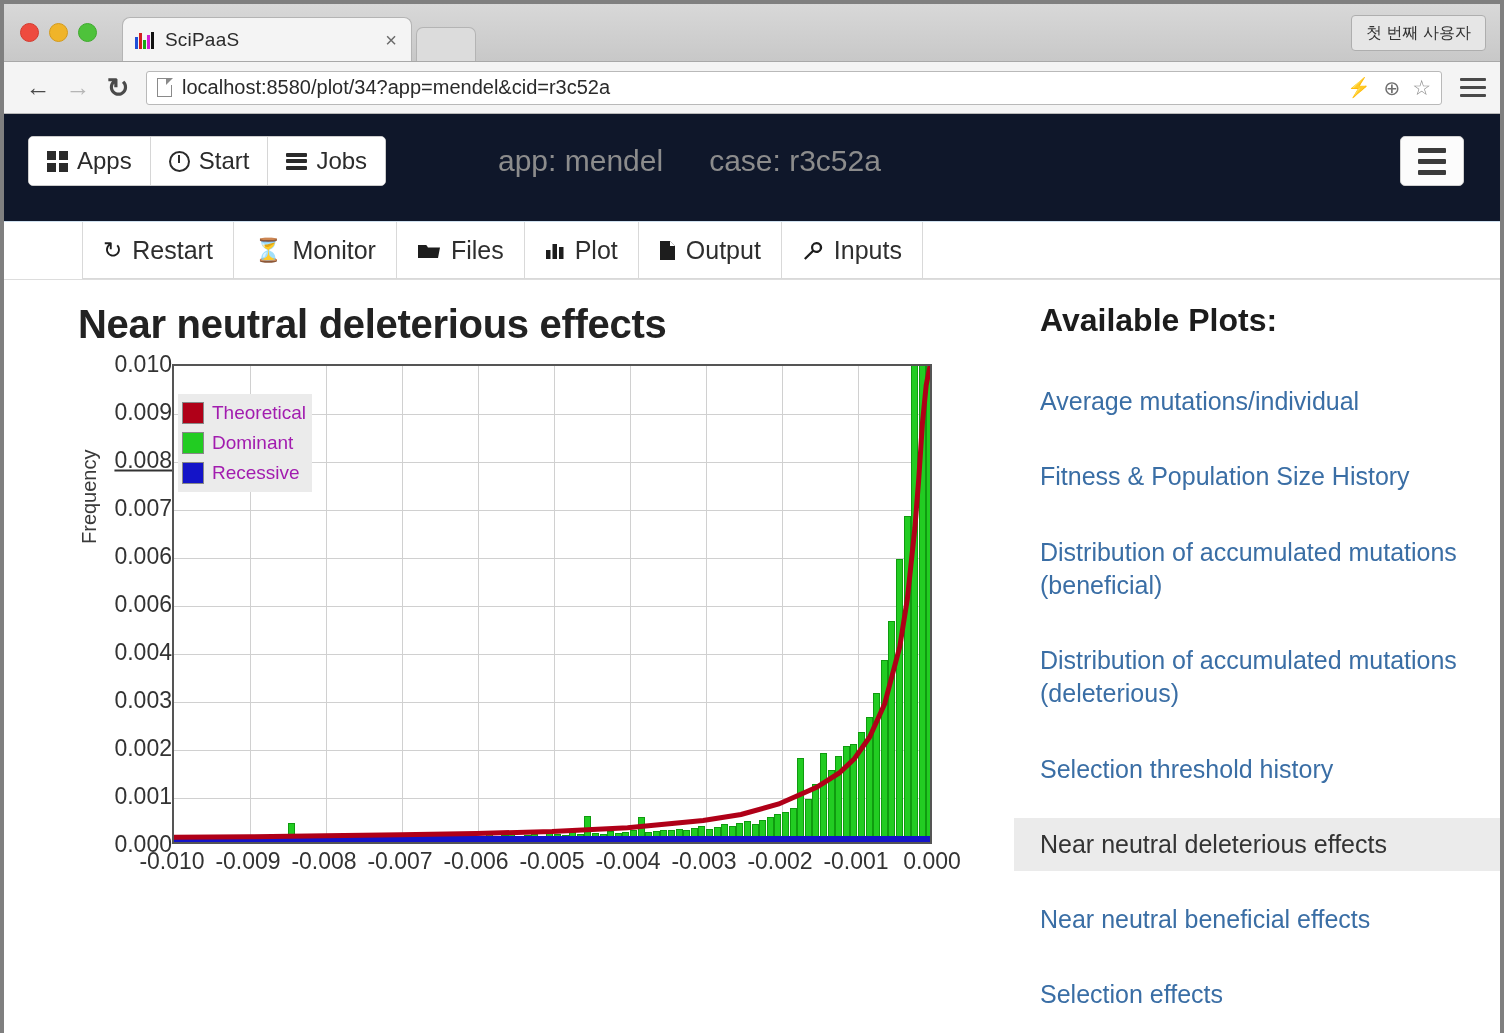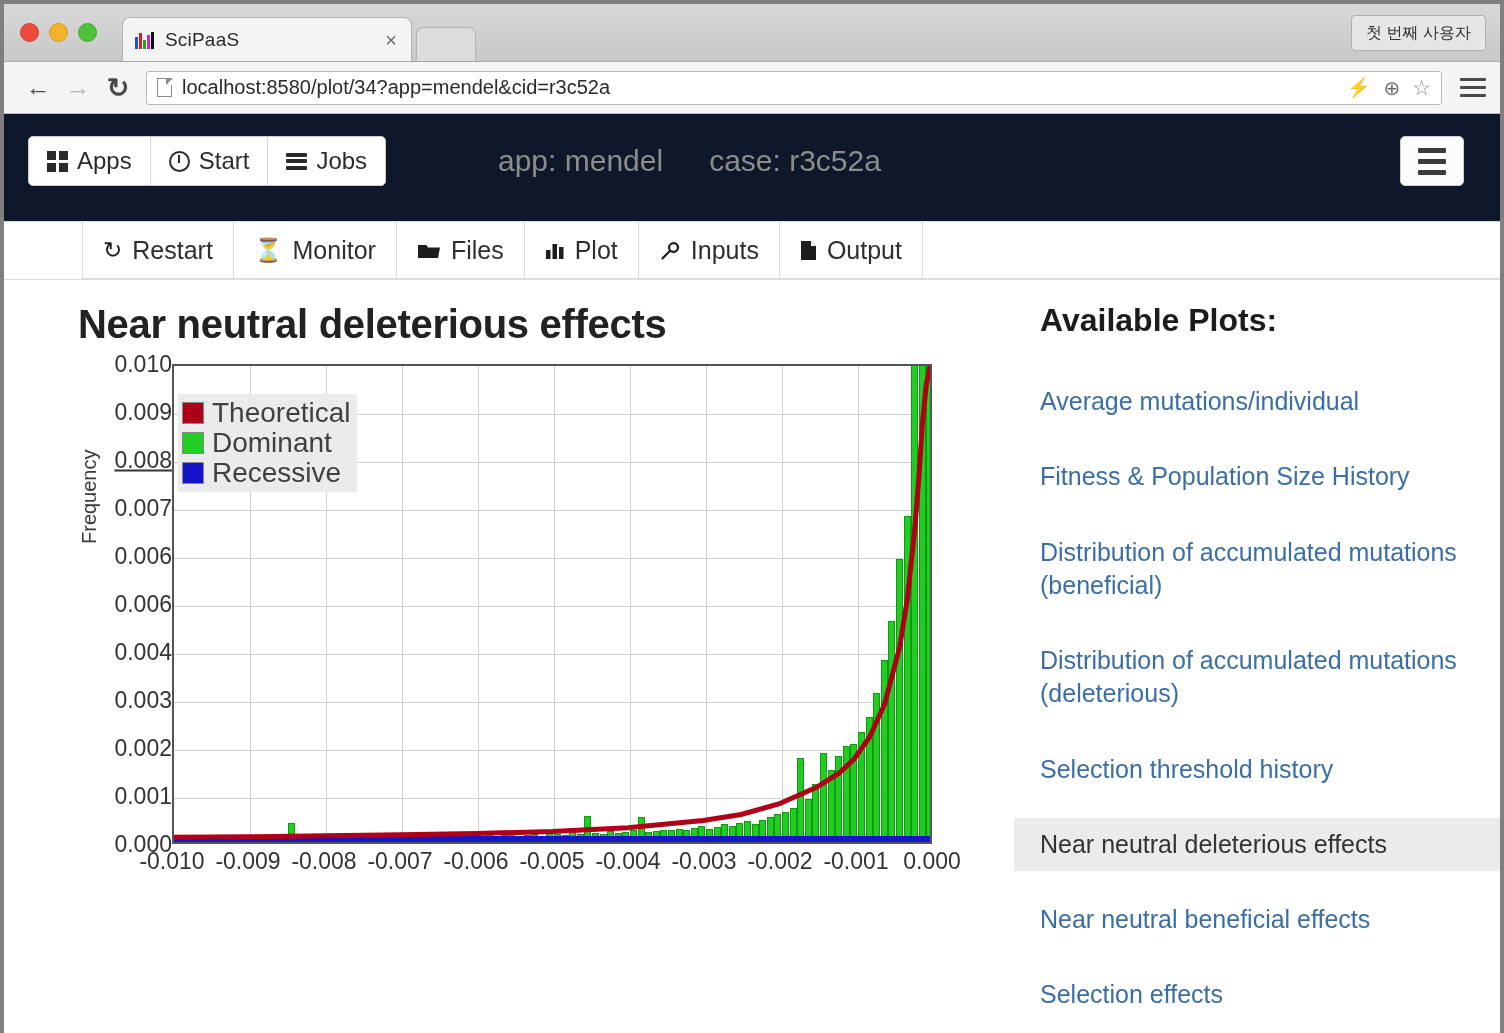--- a/index.html
+++ b/index.html
@@ -172,21 +172,21 @@
   }
   .baseline-red { position: absolute; left: 0; bottom: 0; width: 100%; height: 5px; background: #c00020; }
   .baseline-blue { position: absolute; left: 0; bottom: 0; width: 100%; height: 6px; background: #1414c8; }
   .theo-curve { position: absolute; left: 0; top: 0; width: 100%; height: 100%; }
   .legend {
     position: absolute; left: 4px; top: 28px;
     background: #ebebeb; padding: 4px 6px 4px 4px;
   }
   .legrow { display: flex; align-items: center; gap: 8px; height: 30px; }
   .swatch { width: 22px; height: 22px; border: 1px solid #888; }
-  .legtext { font-size: 28px; color: #404040; }
+  .legtext { font-size: 19px; color: #a21caf; }
   .xticks { position: absolute; left: 100px; top: 484px; width: 760px; height: 40px; }
   .xtick { position: absolute; transform: translateX(-50%); font-size: 23px; color: #333; white-space: nowrap; }
 
   
   .sidebar { flex: 1; padding: 22px 26px 0 36px; }
   .sidebar-title { font-size: 32px; font-weight: bold; color: #1c1c1c; margin-bottom: 36px; }
   .plot-link {
     display: block; font-size: 25px; color: #3a6ea5; line-height: 1.33;
     padding: 10px 26px; margin: 0 -26px 22px -26px; text-decoration: none;
   }
@@ -300,35 +300,35 @@
         <svg width="20" height="18" viewBox="0 0 20 18">
             <rect x="1" y="9" width="4.5" height="9" fill="#1d1d1d"></rect>
             <rect x="7.5" y="3" width="4.5" height="15" fill="#1d1d1d"></rect>
             <rect x="14" y="6" width="4.5" height="12" fill="#1d1d1d"></rect>
           </svg>
       </span>
       <span>Plot</span>
     </div>
     <div class="ntab">
       <span class="tico">
+        <svg width="17" height="21" viewBox="0 0 17 21">
+            <path d="M1 1 L11 1 L16 6 L16 20 L1 20 Z" fill="#1d1d1d"></path>
+            <path d="M11 1 L16 6 L11 6 Z" fill="#ffffff"></path>
+          </svg>
+      </span>
+      <span>Output</span>
+    </div>
+    <div class="ntab">
+      <span class="tico">
         <svg width="22" height="20" viewBox="0 0 22 20">
             <path d="M15 1 a6 6 0 1 0 4.5 9.8 l-3.2-3.2 2-2 3.2 3.2 A6 6 0 0 0 15 1 z" fill="none"></path>
             <path d="M14.5 2 a5.5 5.5 0 0 0-4.6 8.4 L2 18.2 l1.6 1.6 7.9-7.8 A5.5 5.5 0 1 0 14.5 2 z M14.5 4.2 a3.3 3.3 0 1 1 0 6.6 a3.3 3.3 0 0 1 0-6.6 z" fill="#1d1d1d"></path>
           </svg>
       </span>
       <span>Inputs</span>
-    </div>
-    <div class="ntab">
-      <span class="tico">
-        <svg width="17" height="21" viewBox="0 0 17 21">
-            <path d="M1 1 L11 1 L16 6 L16 20 L1 20 Z" fill="#1d1d1d"></path>
-            <path d="M11 1 L16 6 L11 6 Z" fill="#ffffff"></path>
-          </svg>
-      </span>
-      <span>Output</span>
     </div>
     <div class="tabs-spacer"></div>
   </div>
 
   <div class="content">
 
     <div class="plot-col">
       <div class="chart-title">Near neutral deleterious effects</div>
 
       <div class="figure">

